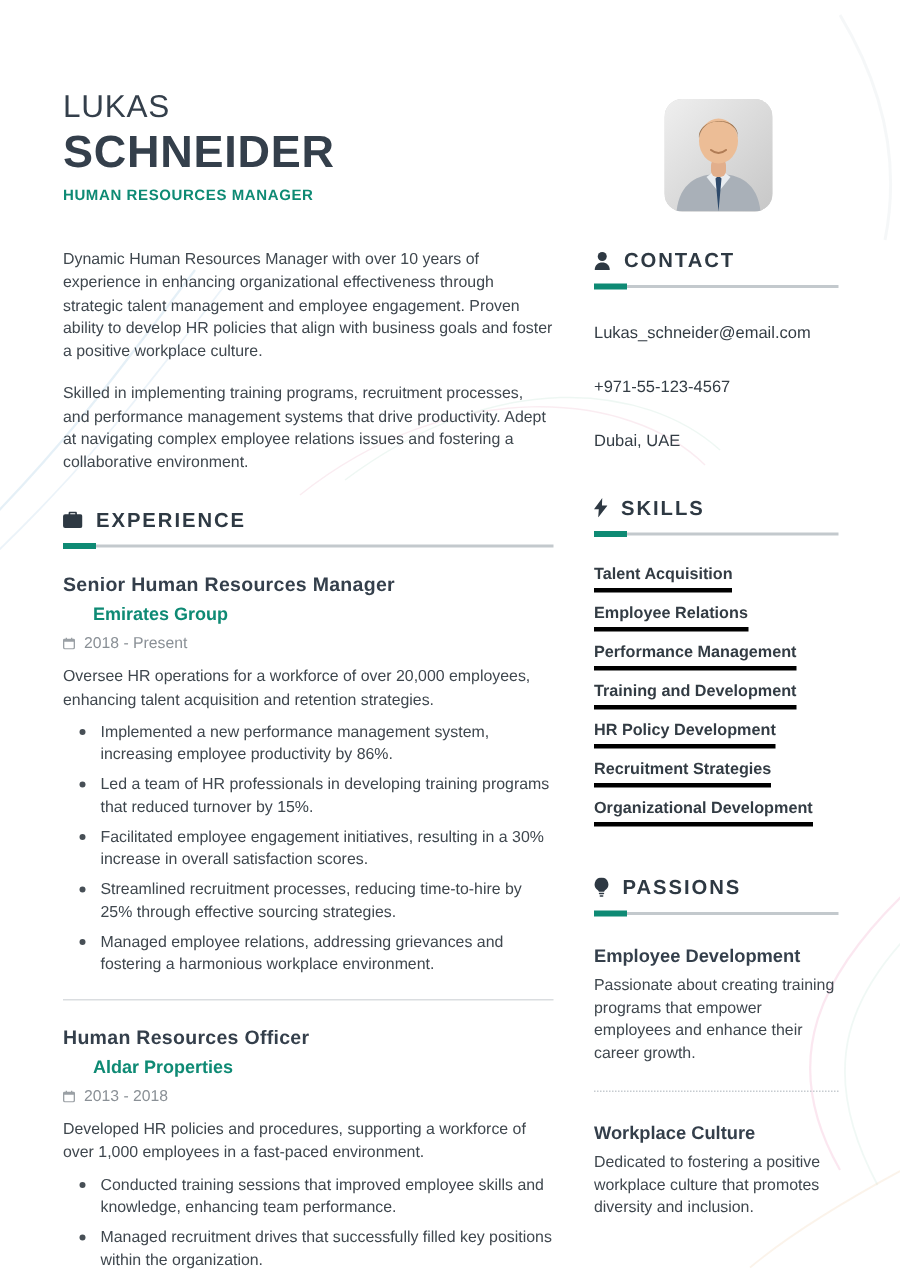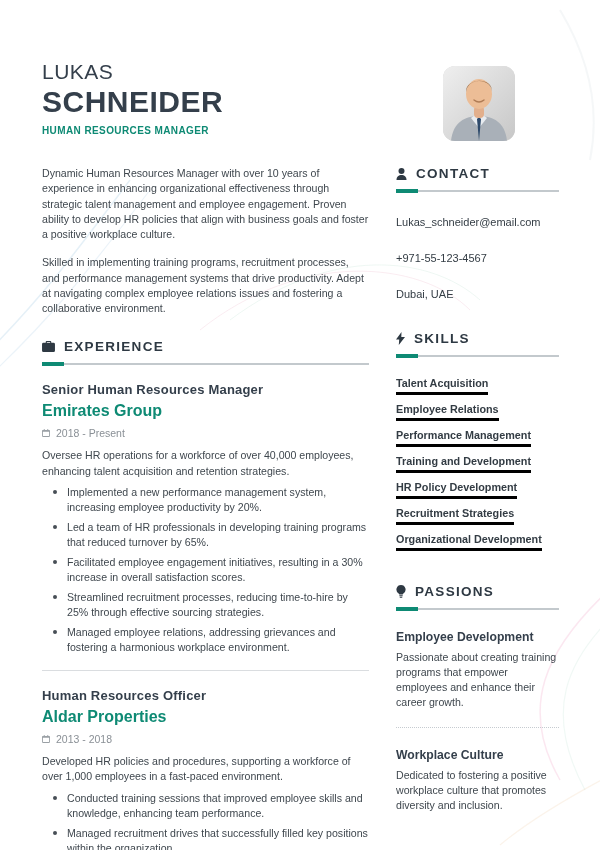--- a/index.html
+++ b/index.html
@@ -44,21 +44,21 @@
   .section-head{display:flex;align-items:center;gap:9px;}
   .section-head .icon{display:flex;align-items:center;color:#2e3943;}
   .section-title{font-size:13.5px;font-weight:800;letter-spacing:1.3px;color:#2e3943;}
   .rule{position:relative;height:2px;background:var(--line);margin-top:9px;}
   .rule::before{content:'';position:absolute;left:0;top:-1px;width:22px;height:4px;background:var(--accent);}
 
   
   .experience{margin-top:23px;}
   .job{margin-top:17px;}
   .job-role{font-size:13px;font-weight:700;color:var(--heading);letter-spacing:.2px;}
-  .job-company{font-size:16px;font-weight:700;color:var(--accent);margin-top:5px;}
+  .job-company{font-size:12px;font-weight:700;color:var(--accent);margin-top:5px;margin-left:20px;}
   .job-dates{display:flex;align-items:center;gap:6px;margin-top:7px;color:var(--muted);font-size:10.5px;}
   .job-dates .icon{display:flex;color:#9aa0a5;}
   .job-summary{margin-top:9px;}
   .job ul{list-style:none;margin-top:6px;}
   .job li{position:relative;padding-left:25px;margin-bottom:5px;font-size:10.6px;line-height:1.42;color:var(--text);}
   .job li::before{content:'';position:absolute;left:11px;top:5px;width:4px;height:4px;border-radius:50%;background:#474f56;}
   .job-divider{border:none;border-top:1px solid #dadde0;margin:15px 0 2px 0;}
 
   
   .sb-section{margin-bottom:0;}
@@ -143,24 +143,24 @@
         <div class="job-role">Senior Human Resources Manager</div>
         <div class="job-company">Emirates Group</div>
         <div class="job-dates">
           <span class="icon">
             <svg width="8" height="8" viewBox="0 0 9 9" fill="currentColor">
                 <path d="M2 0 h1 v1 h3 V0 h1 v1 h1 a1 1 0 0 1 1 1 v5.5 A1.5 1.5 0 0 1 7.5 9 h-6 A1.5 1.5 0 0 1 0 7.5 V2 a1 1 0 0 1 1 -1 h1 Z M1 3.2 v4.3 a0.5 0.5 0 0 0 0.5 0.5 h6 a0.5 0.5 0 0 0 0.5 -0.5 V3.2 Z"></path>
               </svg>
           </span>
           <span>2018 - Present</span>
         </div>
-        <div class="job-summary body-text">Oversee HR operations for a workforce of over 40,000 employees, enhancing talent acquisition and retention strategies.</div>
+        <div class="job-summary body-text">Oversee HR operations for a workforce of over 20,000 employees, enhancing talent acquisition and retention strategies.</div>
         <ul>
-          <li>Implemented a new performance management system, increasing employee productivity by 20%.</li>
-          <li>Led a team of HR professionals in developing training programs that reduced turnover by 65%.</li>
+          <li>Implemented a new performance management system, increasing employee productivity by 86%.</li>
+          <li>Led a team of HR professionals in developing training programs that reduced turnover by 15%.</li>
           <li>Facilitated employee engagement initiatives, resulting in a 30% increase in overall satisfaction scores.</li>
           <li>Streamlined recruitment processes, reducing time-to-hire by 25% through effective sourcing strategies.</li>
           <li>Managed employee relations, addressing grievances and fostering a harmonious workplace environment.</li>
         </ul>
       </div>
 
       <hr class="job-divider">
 
       <div class="job">
         <div class="job-role">Human Resources Officer</div>

